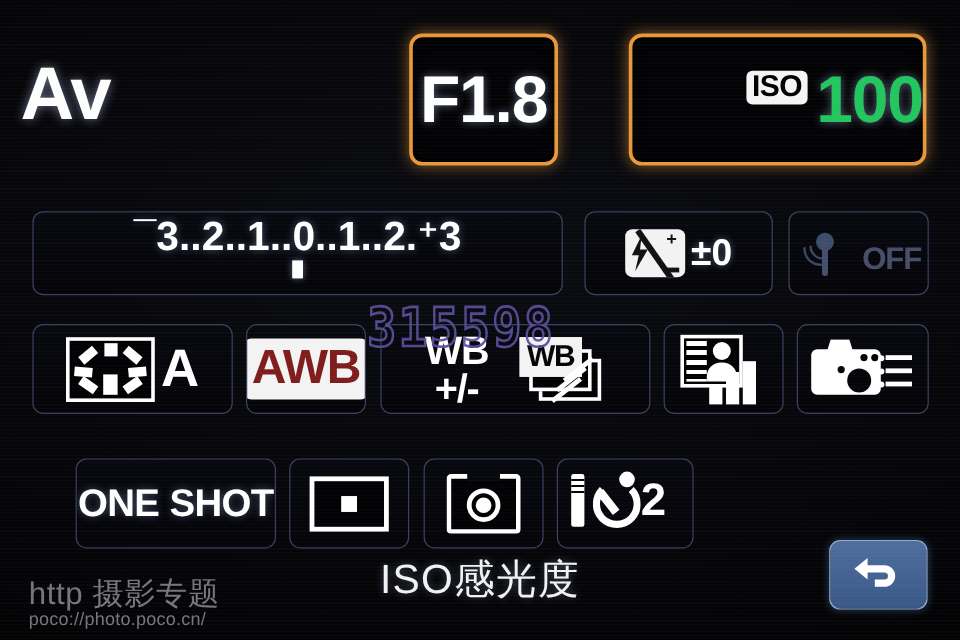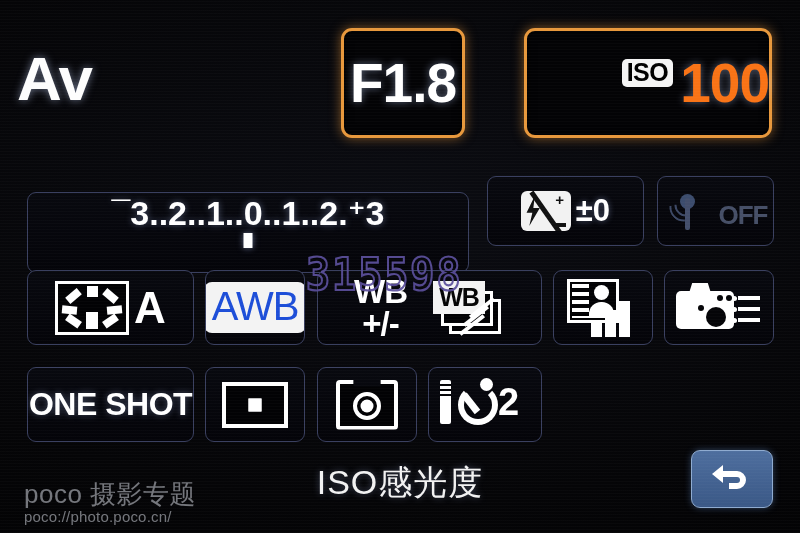--- a/index.html
+++ b/index.html
@@ -95,42 +95,42 @@
     padding: 1px 5px 2px 5px;
     line-height: 1;
     align-self: flex-start;
     margin-top: 8px;
   }
 
   #iso-value {
     font-size: 55px;
     font-weight: bold;
     letter-spacing: -1px;
-    color: #f97316;
+    color: #22c55e;
     text-shadow: 0 0 8px rgba(190,210,255,.45);
   }
 
   
   .tile {
     position: absolute;
     border: 1px solid #3a4060;
     border-radius: 9px;
     background: linear-gradient(180deg, #08090f 0%, #040409 100%);
     display: flex;
     align-items: center;
     justify-content: center;
     overflow: hidden;
   }
 
   
-  #exposure-tile  { left: 27px;  top: 192px; width: 442px; height: 81px; }
+  #exposure-tile  { left: 27px;  top: 176px; width: 442px; height: 70px; }
   #flashcomp-tile { left: 487px; top: 176px; width: 157px; height: 70px; }
   #wifi-tile      { left: 657px; top: 176px; width: 117px; height: 70px; } 
   .row2 { top: 270px; height: 75px; }
-  .row3 { top: 367px; height: 75px; }
+  .row3 { top: 382px; height: 75px; margin-left: 36px; }
 
   #tile-picstyle  { left: 27px;  width: 167px; }
   #tile-awb       { left: 205px; width: 100px; }
   #tile-wb        { left: 317px; width: 225px; }
   #tile-alo       { left: 553px; width: 100px; }
   #tile-custom    { left: 664px; width: 110px; }
 
   #tile-afmode    { left: 27px;  width: 167px; }
   #tile-afarea    { left: 205px; width: 100px; }
   #tile-metering  { left: 317px; width: 100px; }
@@ -281,23 +281,23 @@
   #picstyle-frame .w  { left: 4px;  top: 22px; width: 15px; height: 8px; transform: rotate(5deg); }
   #picstyle-frame .sw { left: 8px;  top: 33px; width: 15px; height: 8px; transform: rotate(35deg); }
   #picstyle-letter {
     font-size: 44px; font-weight: bold; color: #fff;
     margin-left: 5px; line-height: 50px;
   }
 
   
   .chip-inverted {
     background: #f3f3f3;
-    color: #1d4ed8;
+    color: #7f1d1d;
     border-radius: 8px;
-    font-weight: normal;
+    font-weight: bold;
     display: inline-flex;
     align-items: center;
     justify-content: center;
     letter-spacing: -1px;
     line-height: 1;
   }
   #awb-chip  { font-size: 40px; padding: 4px 8px 7px 8px; }
   #raw-chip  { font-size: 42px; padding: 4px 14px 8px 14px; }
 
   
@@ -699,20 +699,20 @@
     <div id="help-text">ISO感光度</div>
 
     <div id="return-button">
       <svg id="return-arrow" viewBox="0 0 46 36">
         <path d="M14 4 L14 10 L28 10 A9 9 0 0 1 28 28 L20 28 L20 22 L28 22 A3 3 0 0 0 28 16 L14 16 L14 22 L3 13 Z" fill="#ffffff"></path>
       </svg>
     </div>
   </div>
 
   <div id="poco-watermark">
-    <div id="poco-line1">poco 摄影专题</div>
+    <div id="poco-line1">http 摄影专题</div>
     <div id="poco-line2">poco://photo.poco.cn/</div>
   </div>
 
   <div id="id-watermark">315598</div>
 
   <div id="lcd-texture"></div>
 </div>
 
 </body></html>

